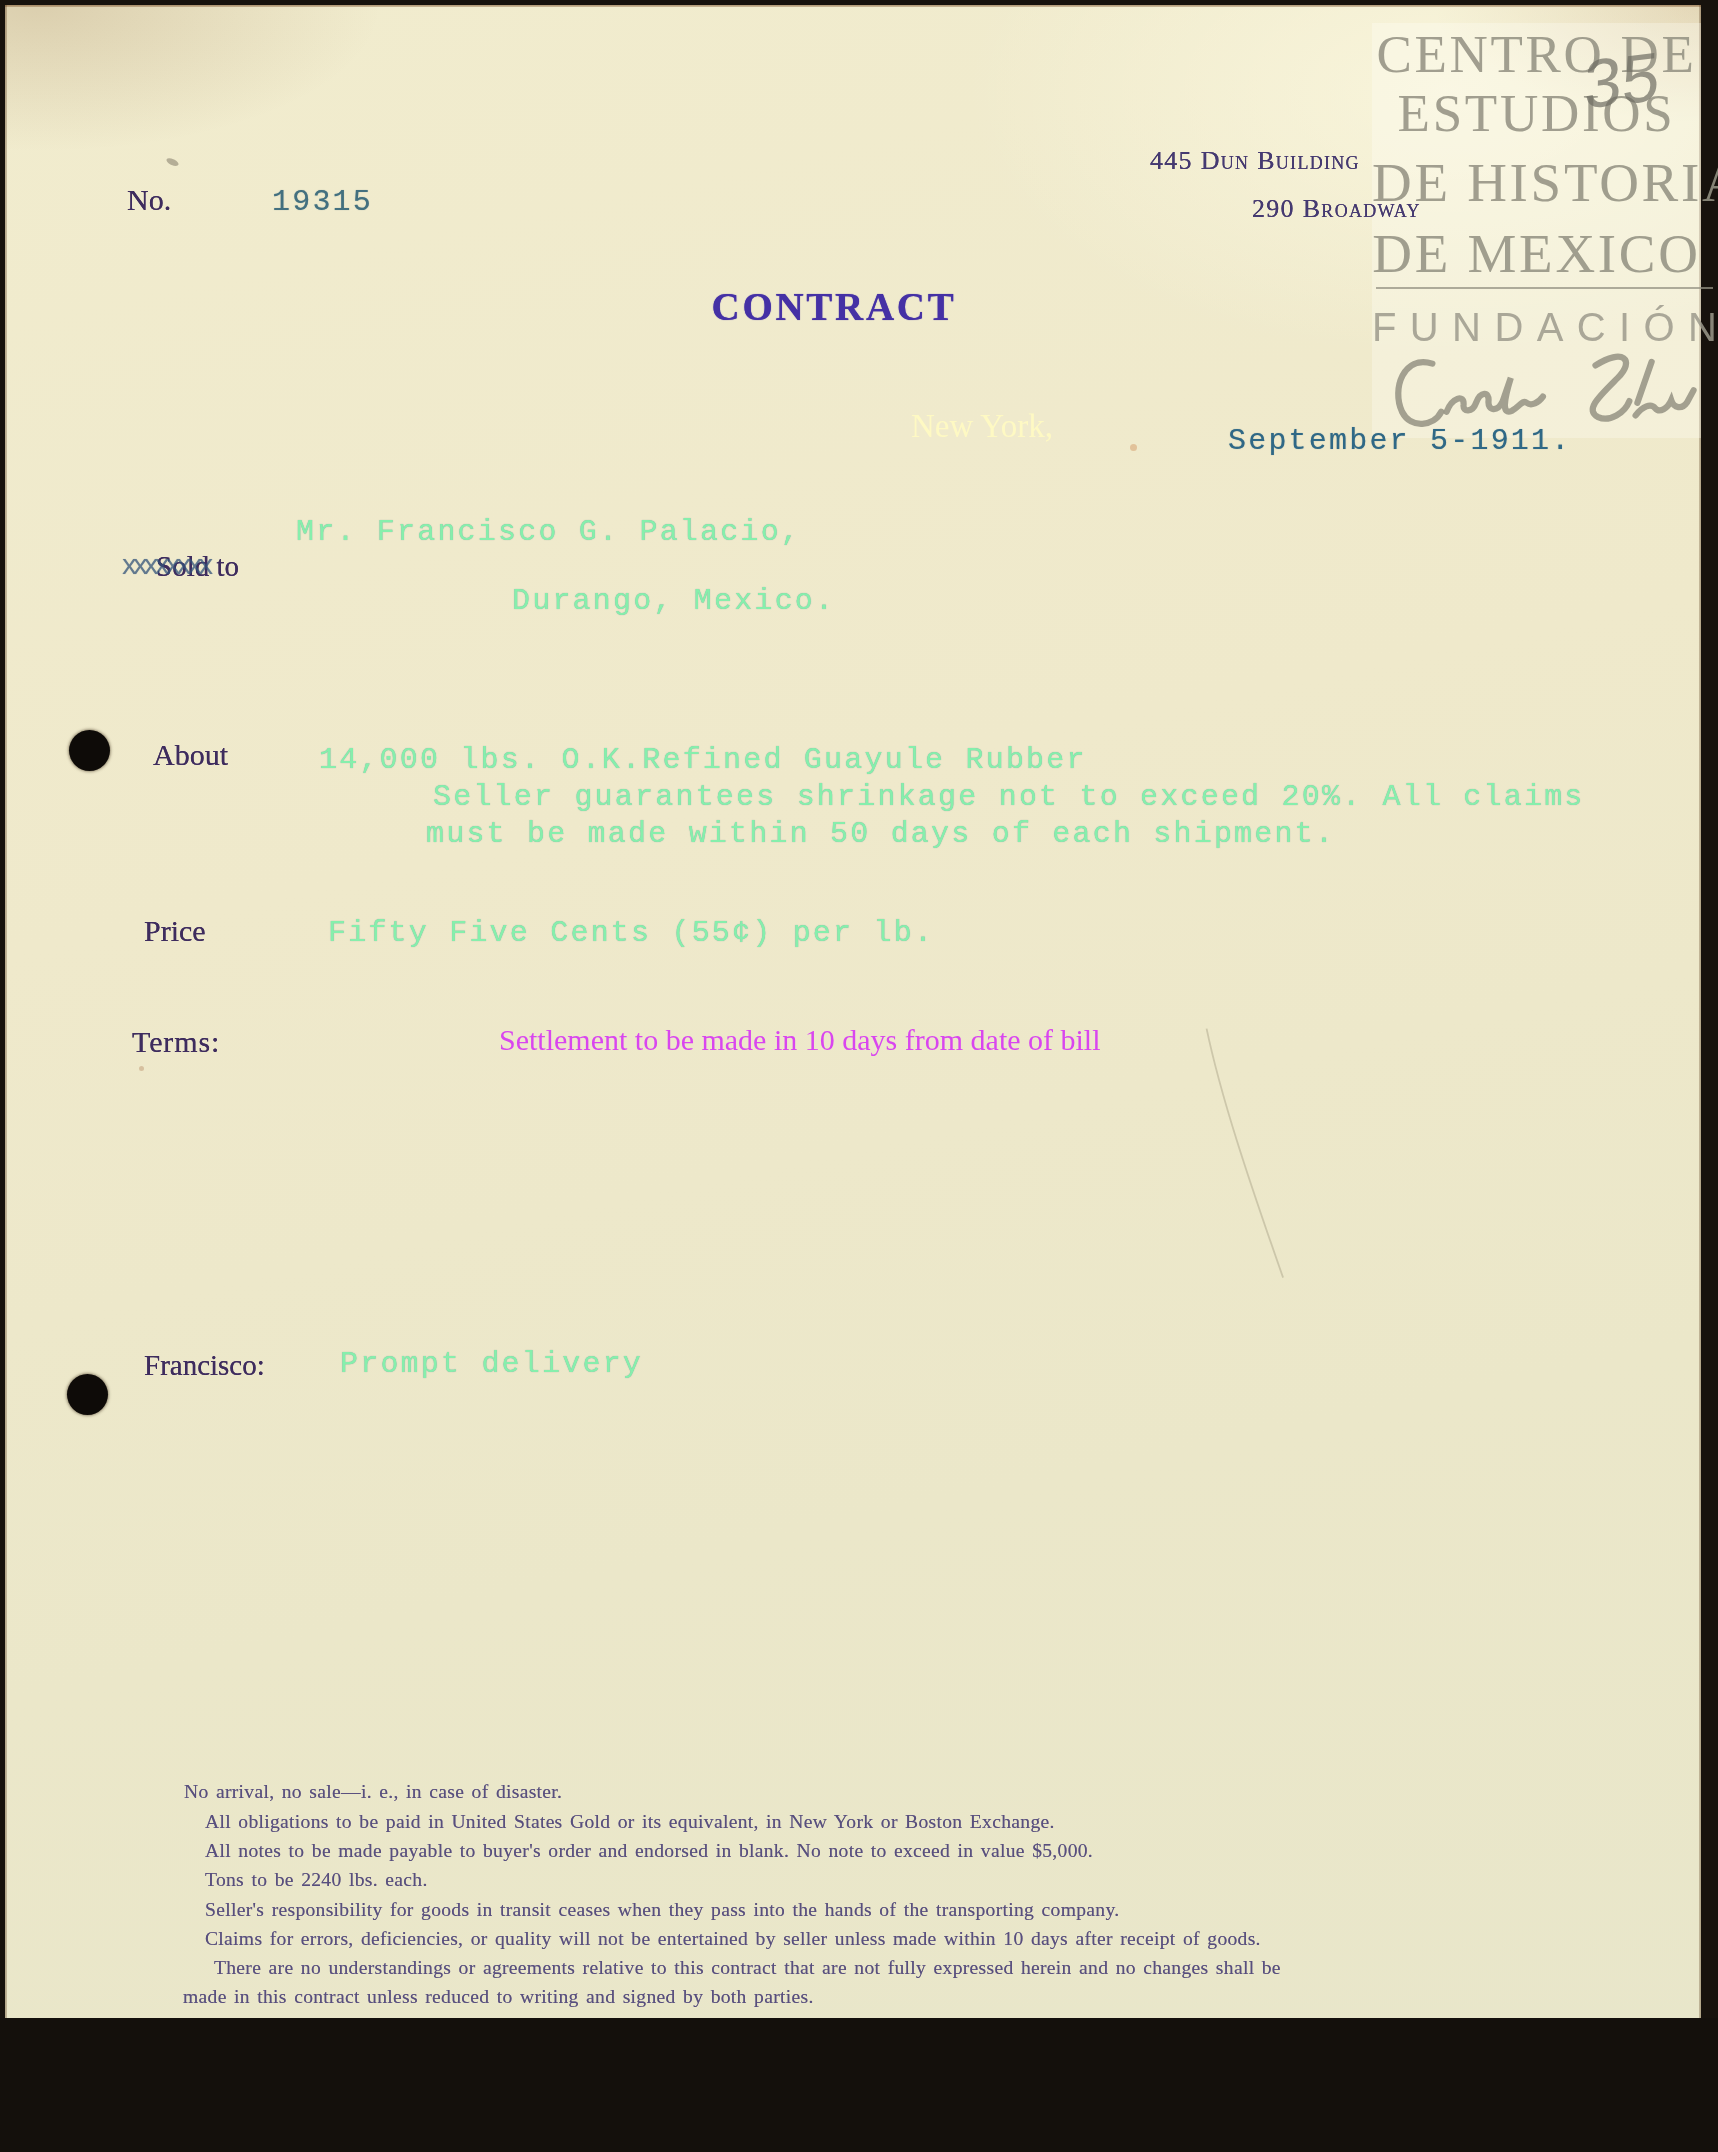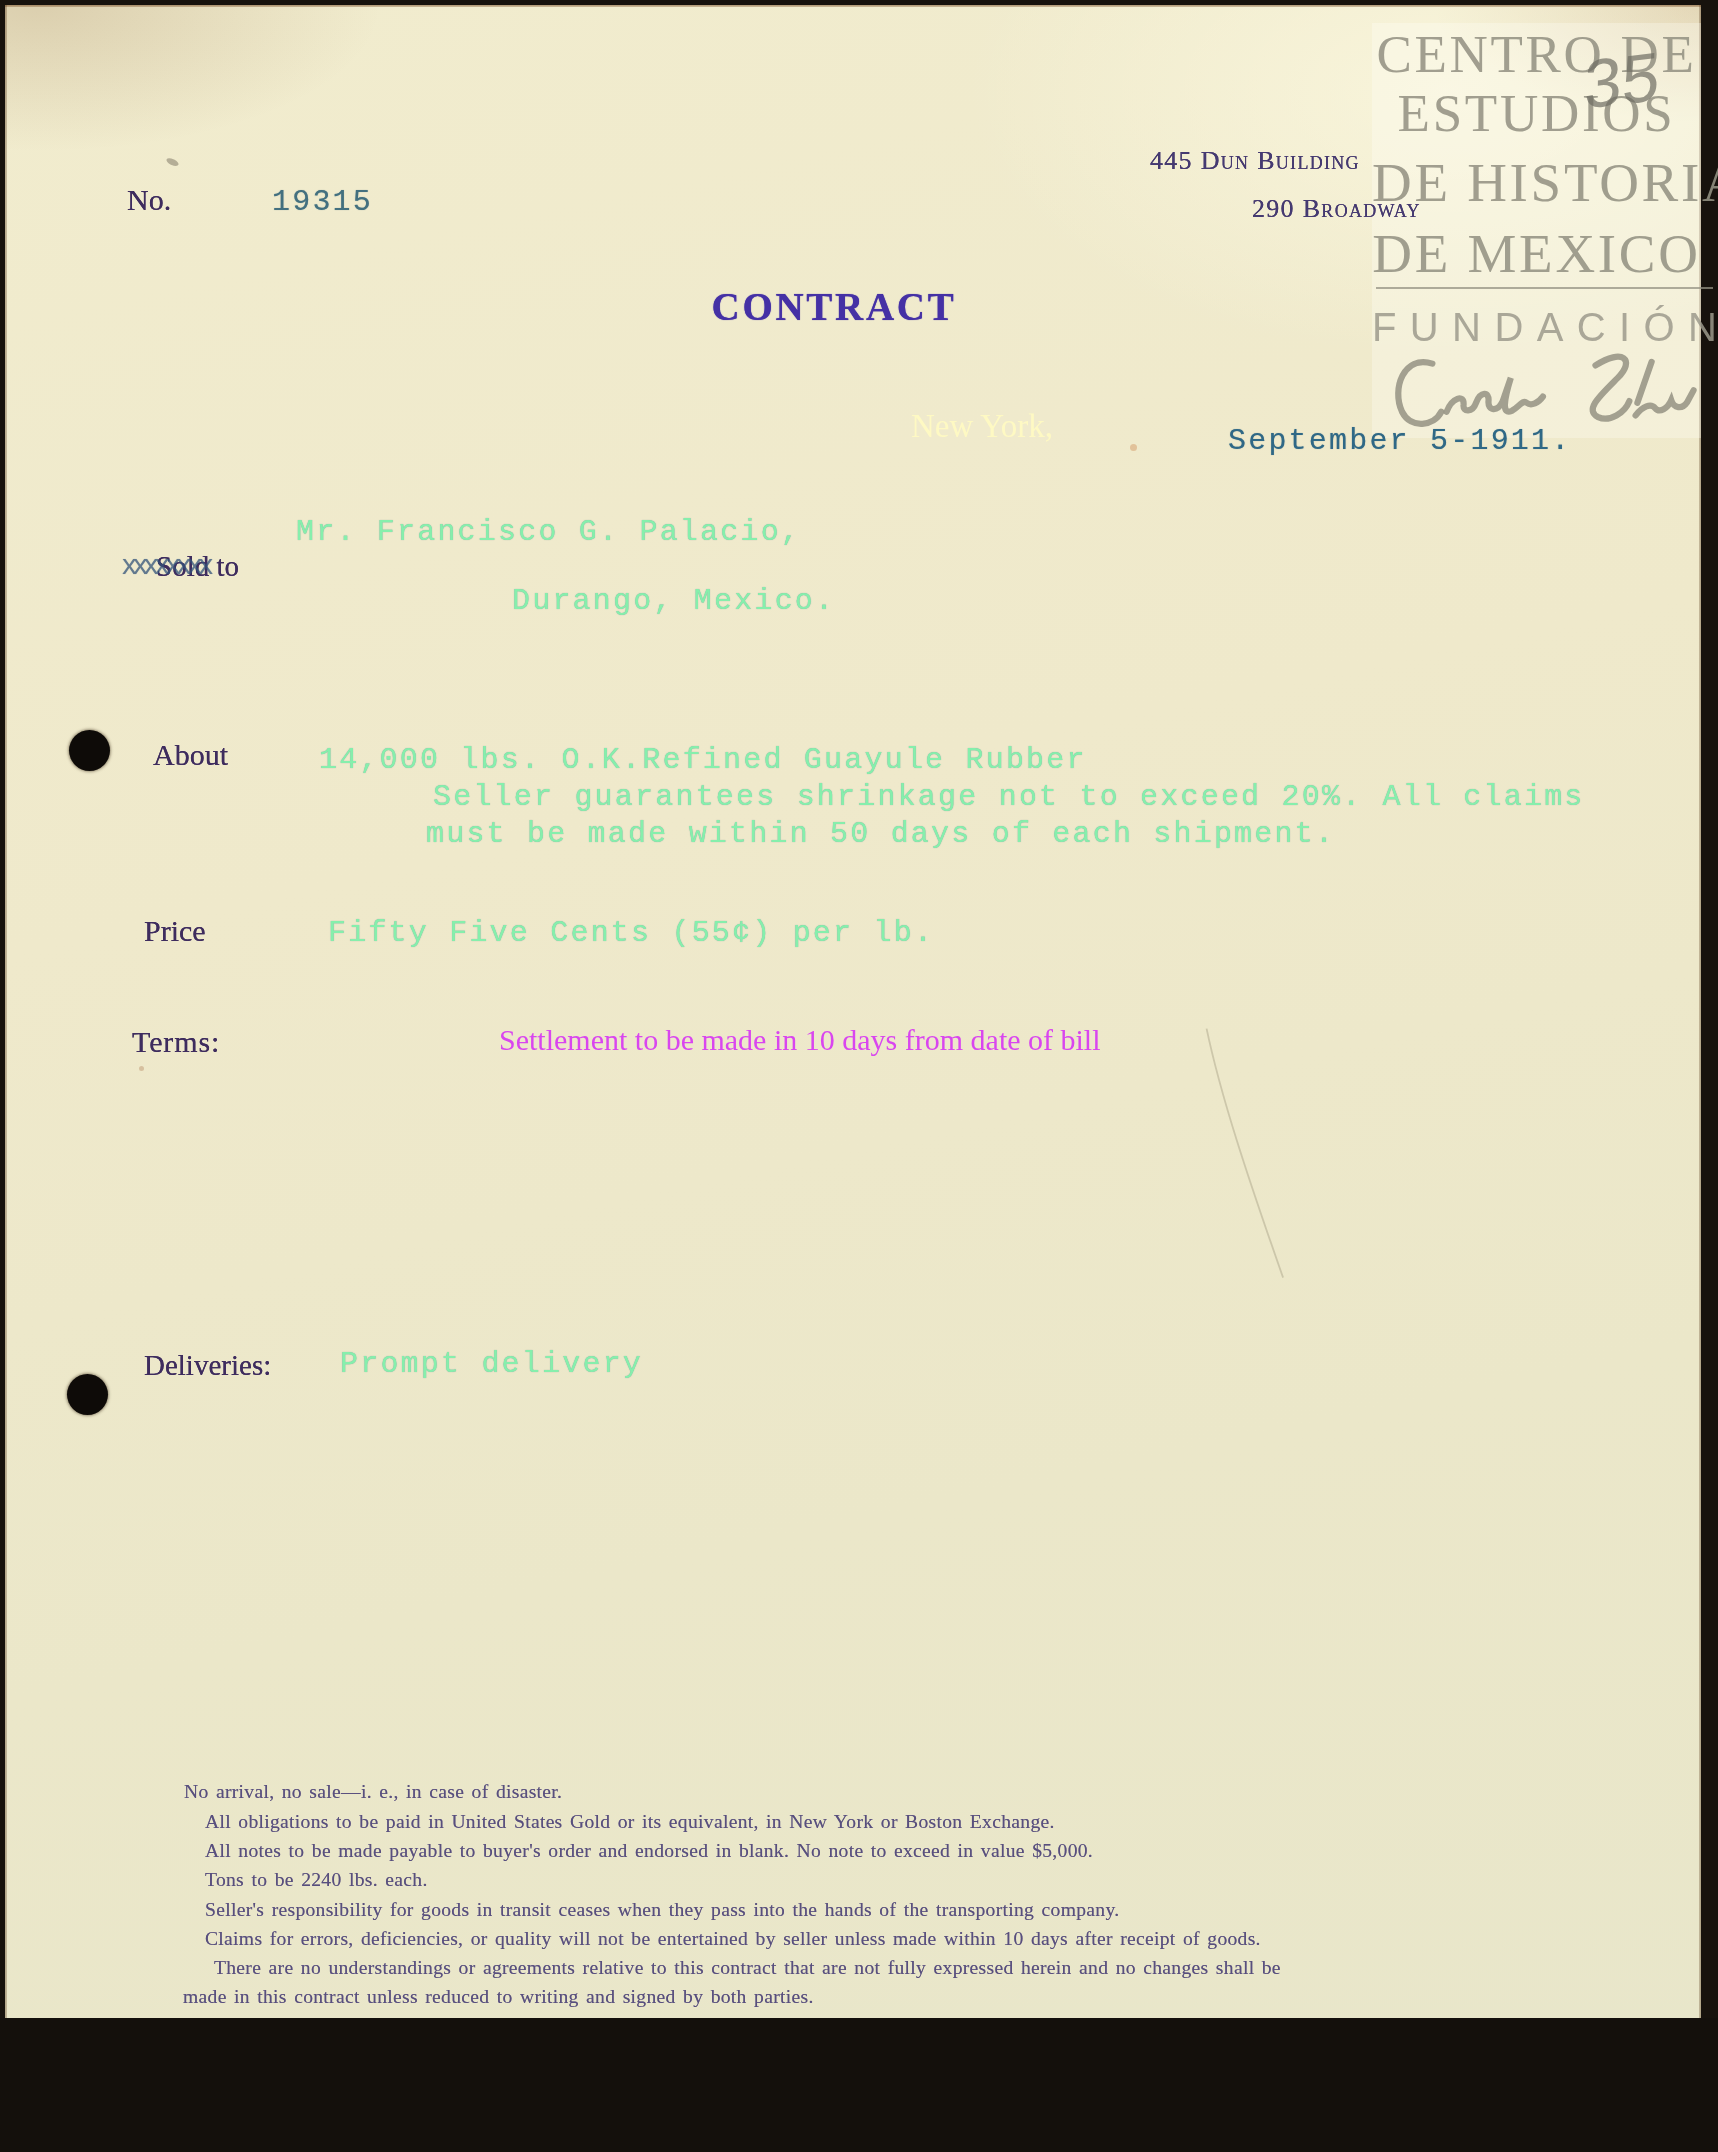--- a/index.html
+++ b/index.html
@@ -91,21 +91,21 @@
   <div class="el type" style="left:319px;top:745px;font-size:30px;">14,000 lbs. O.K.Refined Guayule Rubber</div>
   <div class="el type" style="left:433px;top:782px;font-size:30px;">Seller guarantees shrinkage not to exceed 20%.  All claims</div>
   <div class="el type" style="left:426px;top:819px;font-size:30px;">must be made within 50 days of each shipment.</div>
 
   <div class="el plabel" style="left:144px;top:916px;font-size:30px;">Price</div>
   <div class="el type" style="left:328px;top:918px;font-size:30px;">Fifty Five Cents (55¢) per lb.</div>
 
   <div class="el plabel" style="left:132px;top:1027px;font-size:30px;letter-spacing:0.9px;">Terms:</div>
   <div class="el pbody" style="left:499px;top:1025px;font-size:30px;color:#d946ef;">Settlement to be made in 10 days from date of bill</div>
 
-  <div class="el plabel" style="left:144px;top:1351px;font-size:29px;">Deliveries:</div>
+  <div class="el plabel" style="left:144px;top:1351px;font-size:29px;">Francisco:</div>
   <div class="el type" style="left:340px;top:1349px;font-size:30px;">Prompt delivery</div>
 
   <div class="el legal-line" style="left:184px;top:1782px;">No arrival, no sale—i. e., in case of disaster.</div>
   <div class="el legal-line" style="left:205px;top:1812px;">All obligations to be paid in United States Gold or its equivalent, in New York or Boston Exchange.</div>
   <div class="el legal-line" style="left:205px;top:1841px;">All notes to be made payable to buyer's order and endorsed in blank.   No note to exceed in value $5,000.</div>
   <div class="el legal-line" style="left:205px;top:1870px;">Tons to be 2240 lbs. each.</div>
   <div class="el legal-line" style="left:205px;top:1900px;">Seller's responsibility for goods in transit ceases when they pass into the hands of the transporting company.</div>
   <div class="el legal-line" style="left:205px;top:1929px;">Claims for errors, deficiencies, or quality will not be entertained by seller unless made within 10 days after receipt of goods.</div>
   <div class="el legal-line" style="left:214px;top:1958px;">There are no understandings or agreements relative to this contract that are not fully expressed herein and no changes shall be</div>
   <div class="el legal-line" style="left:183px;top:1987px;">made in this contract unless reduced to writing and signed by both parties.</div>

